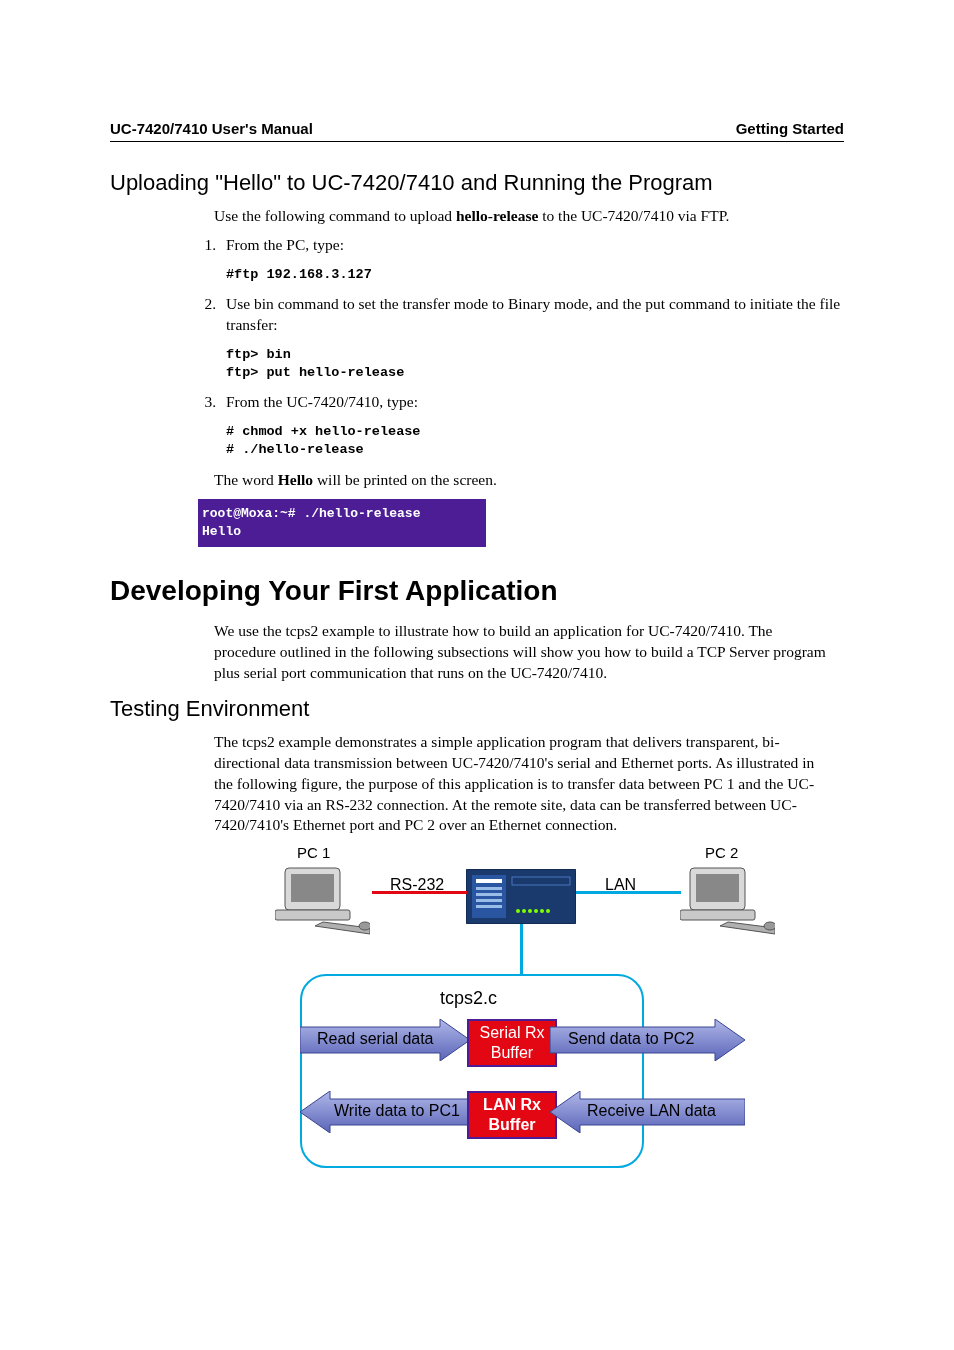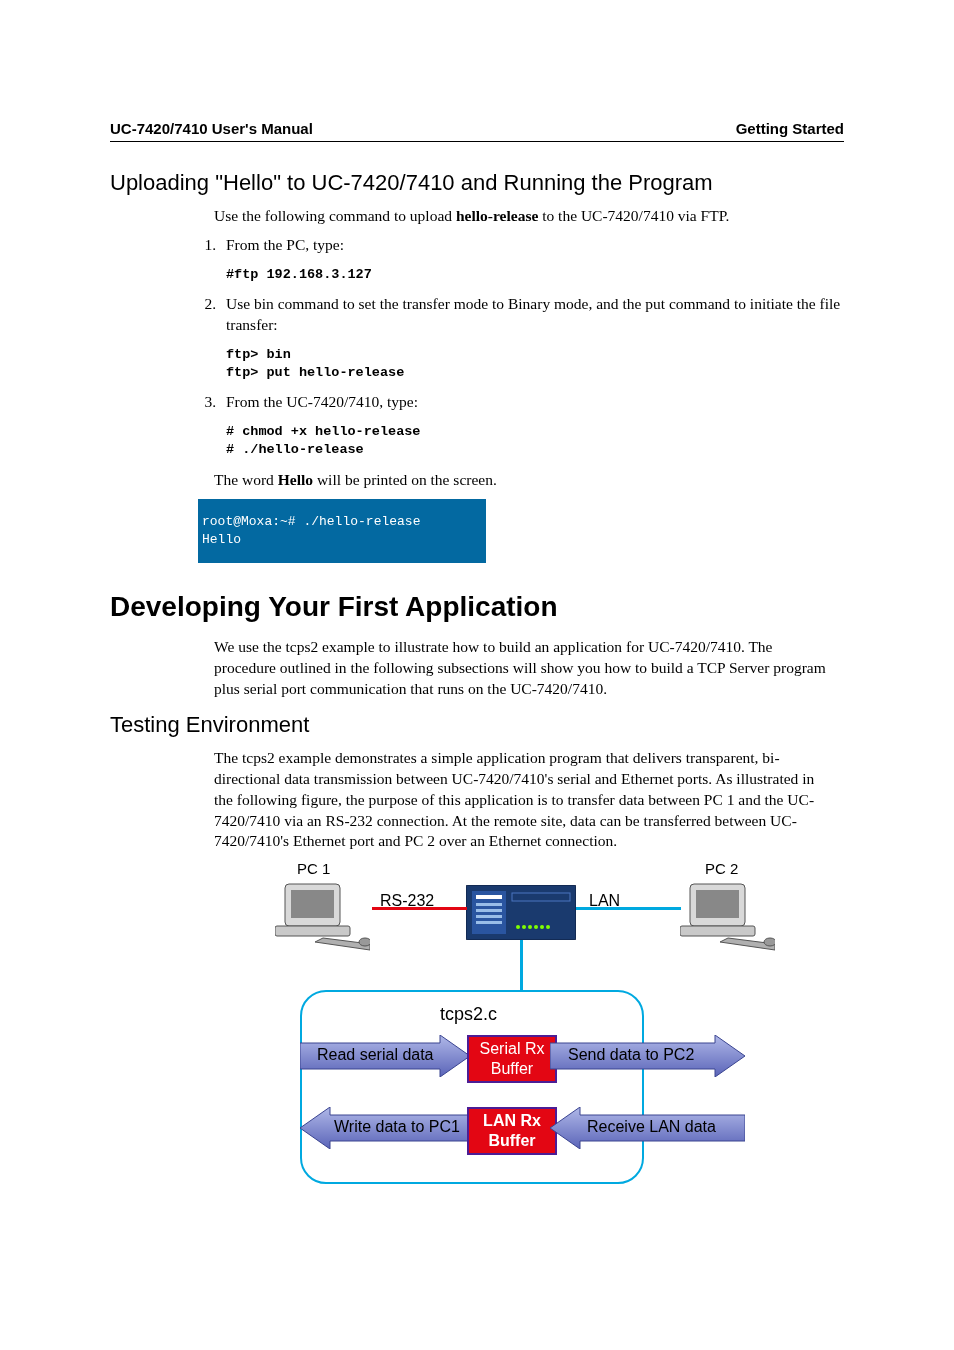--- a/index.html
+++ b/index.html
@@ -55,29 +55,30 @@
   }
   .code {
     font-family: "Courier New", Courier, monospace;
     font-size: 13.5px;
     font-weight: bold;
     white-space: pre;
     margin: 10px 0 10px 0;
     line-height: 1.35;
   }
   .term-box {
-    background: #0369a1;
+    background: #4c1d95;
     color: #fff;
     font-family: "Courier New", Courier, monospace;
     font-size: 13px;
     white-space: pre;
-    padding: 14px 4px;
+    padding: 6px 4px;
     margin: 8px 0 8px 0;
     width: 280px;
     line-height: 1.4;
+    font-weight: bold;
   }
   .page-num {
     text-align: center;
     font-family: Arial, Helvetica, sans-serif;
     font-size: 14px;
     font-weight: bold;
     margin-top: 60px;
   }
   b { font-weight: bold; }
 
@@ -206,22 +207,22 @@
   <div class="h2">Testing Environment</div>
 
   <div class="body-indent">
     <div class="para">The tcps2 example demonstrates a simple application program that delivers transparent, bi-directional data transmission between UC-7420/7410's serial and Ethernet ports. As illustrated in the following figure, the purpose of this application is to transfer data between PC 1 and the UC-7420/7410 via an RS-232 connection. At the remote site, data can be transferred between UC-7420/7410's Ethernet port and PC 2 over an Ethernet connection.</div>
   </div>
 
   <div class="diagram">
 
     <div class="pc-label" style="left:97px; top:0;">PC 1</div>
     <div class="pc-label" style="left:505px; top:0;">PC 2</div>
-    <div class="conn-label" style="left:180px; top:32px;">RS-232</div>
-    <div class="conn-label" style="left:389px; top:32px;">LAN</div>
+    <div class="conn-label" style="left:190px; top:32px;">RS-232</div>
+    <div class="conn-label" style="left:405px; top:32px;">LAN</div>
 
     <svg class="pc-svg" style="left:75px;" viewBox="0 0 95 70">
       <rect x="10" y="2" width="55" height="42" rx="4" fill="#d9d9d9" stroke="#555"></rect>
       <rect x="16" y="8" width="43" height="28" fill="#888"></rect>
       <rect x="0" y="44" width="75" height="10" rx="2" fill="#c9c9c9" stroke="#555"></rect>
       <polygon points="48,56 95,62 95,68 40,60" fill="#b0b0b0" stroke="#555"></polygon>
       <ellipse cx="90" cy="60" rx="6" ry="4" fill="#999" stroke="#555"></ellipse>
     </svg>
 
     <svg class="device-box" viewBox="0 0 110 55">

